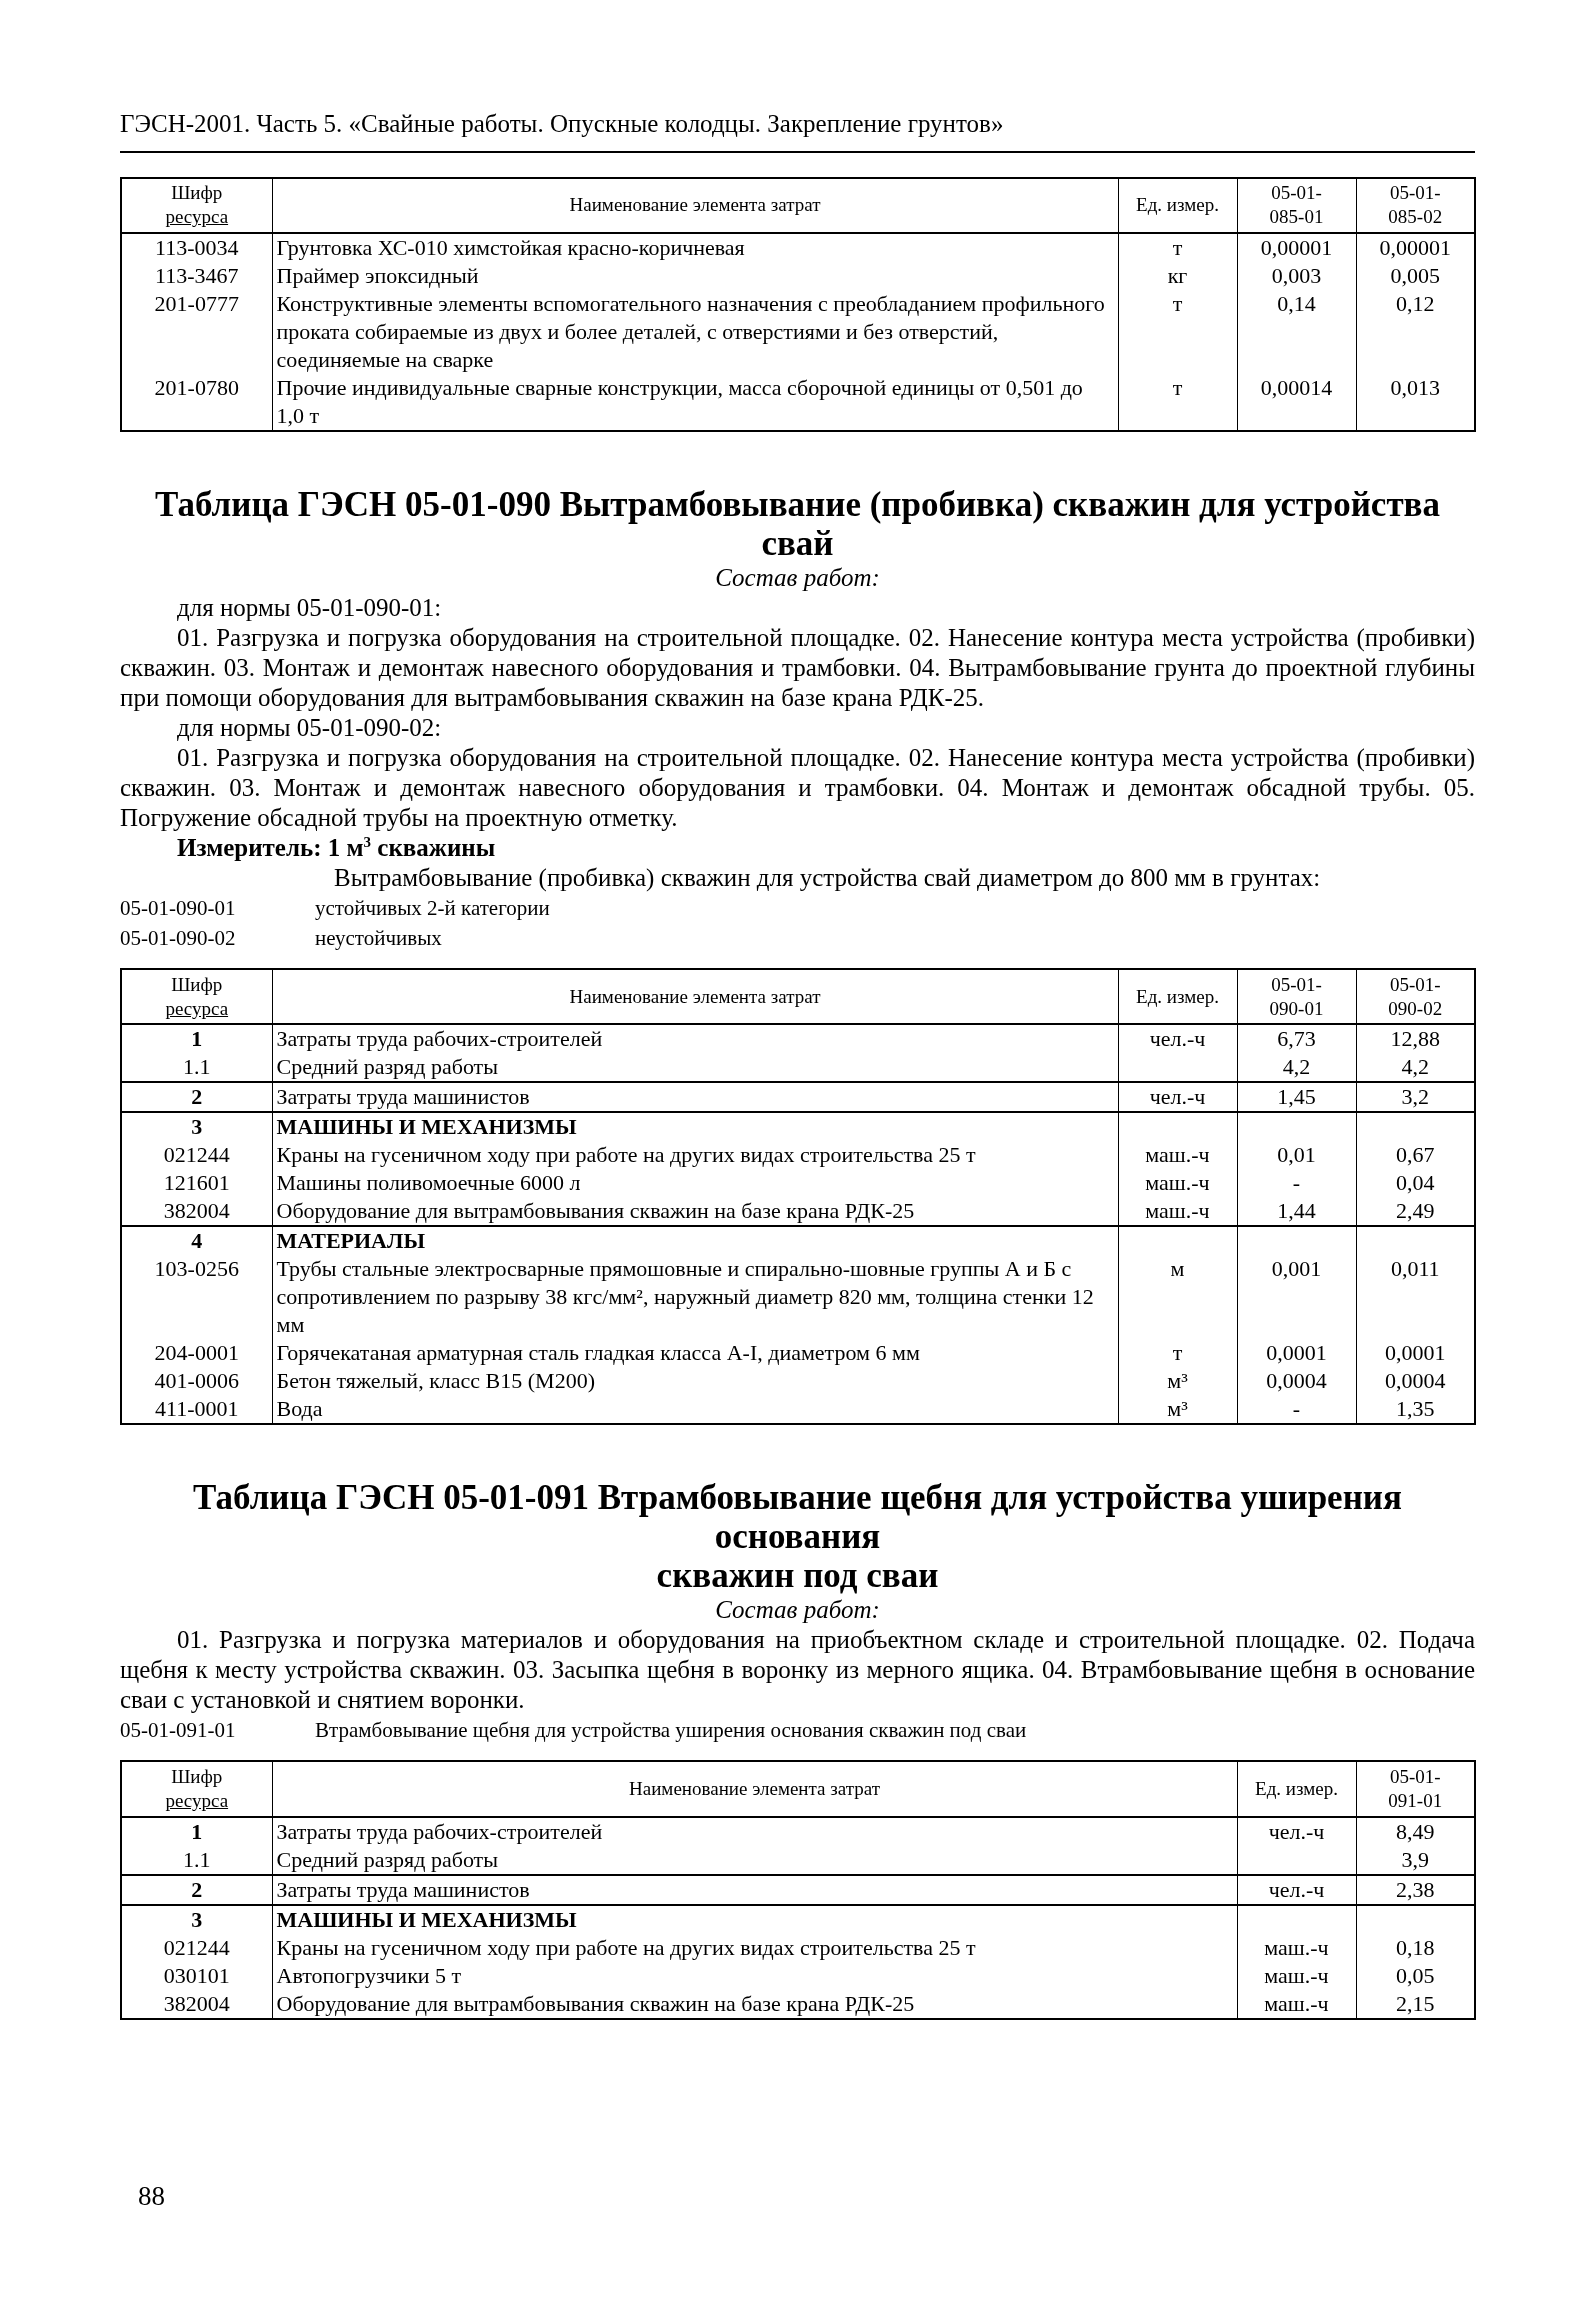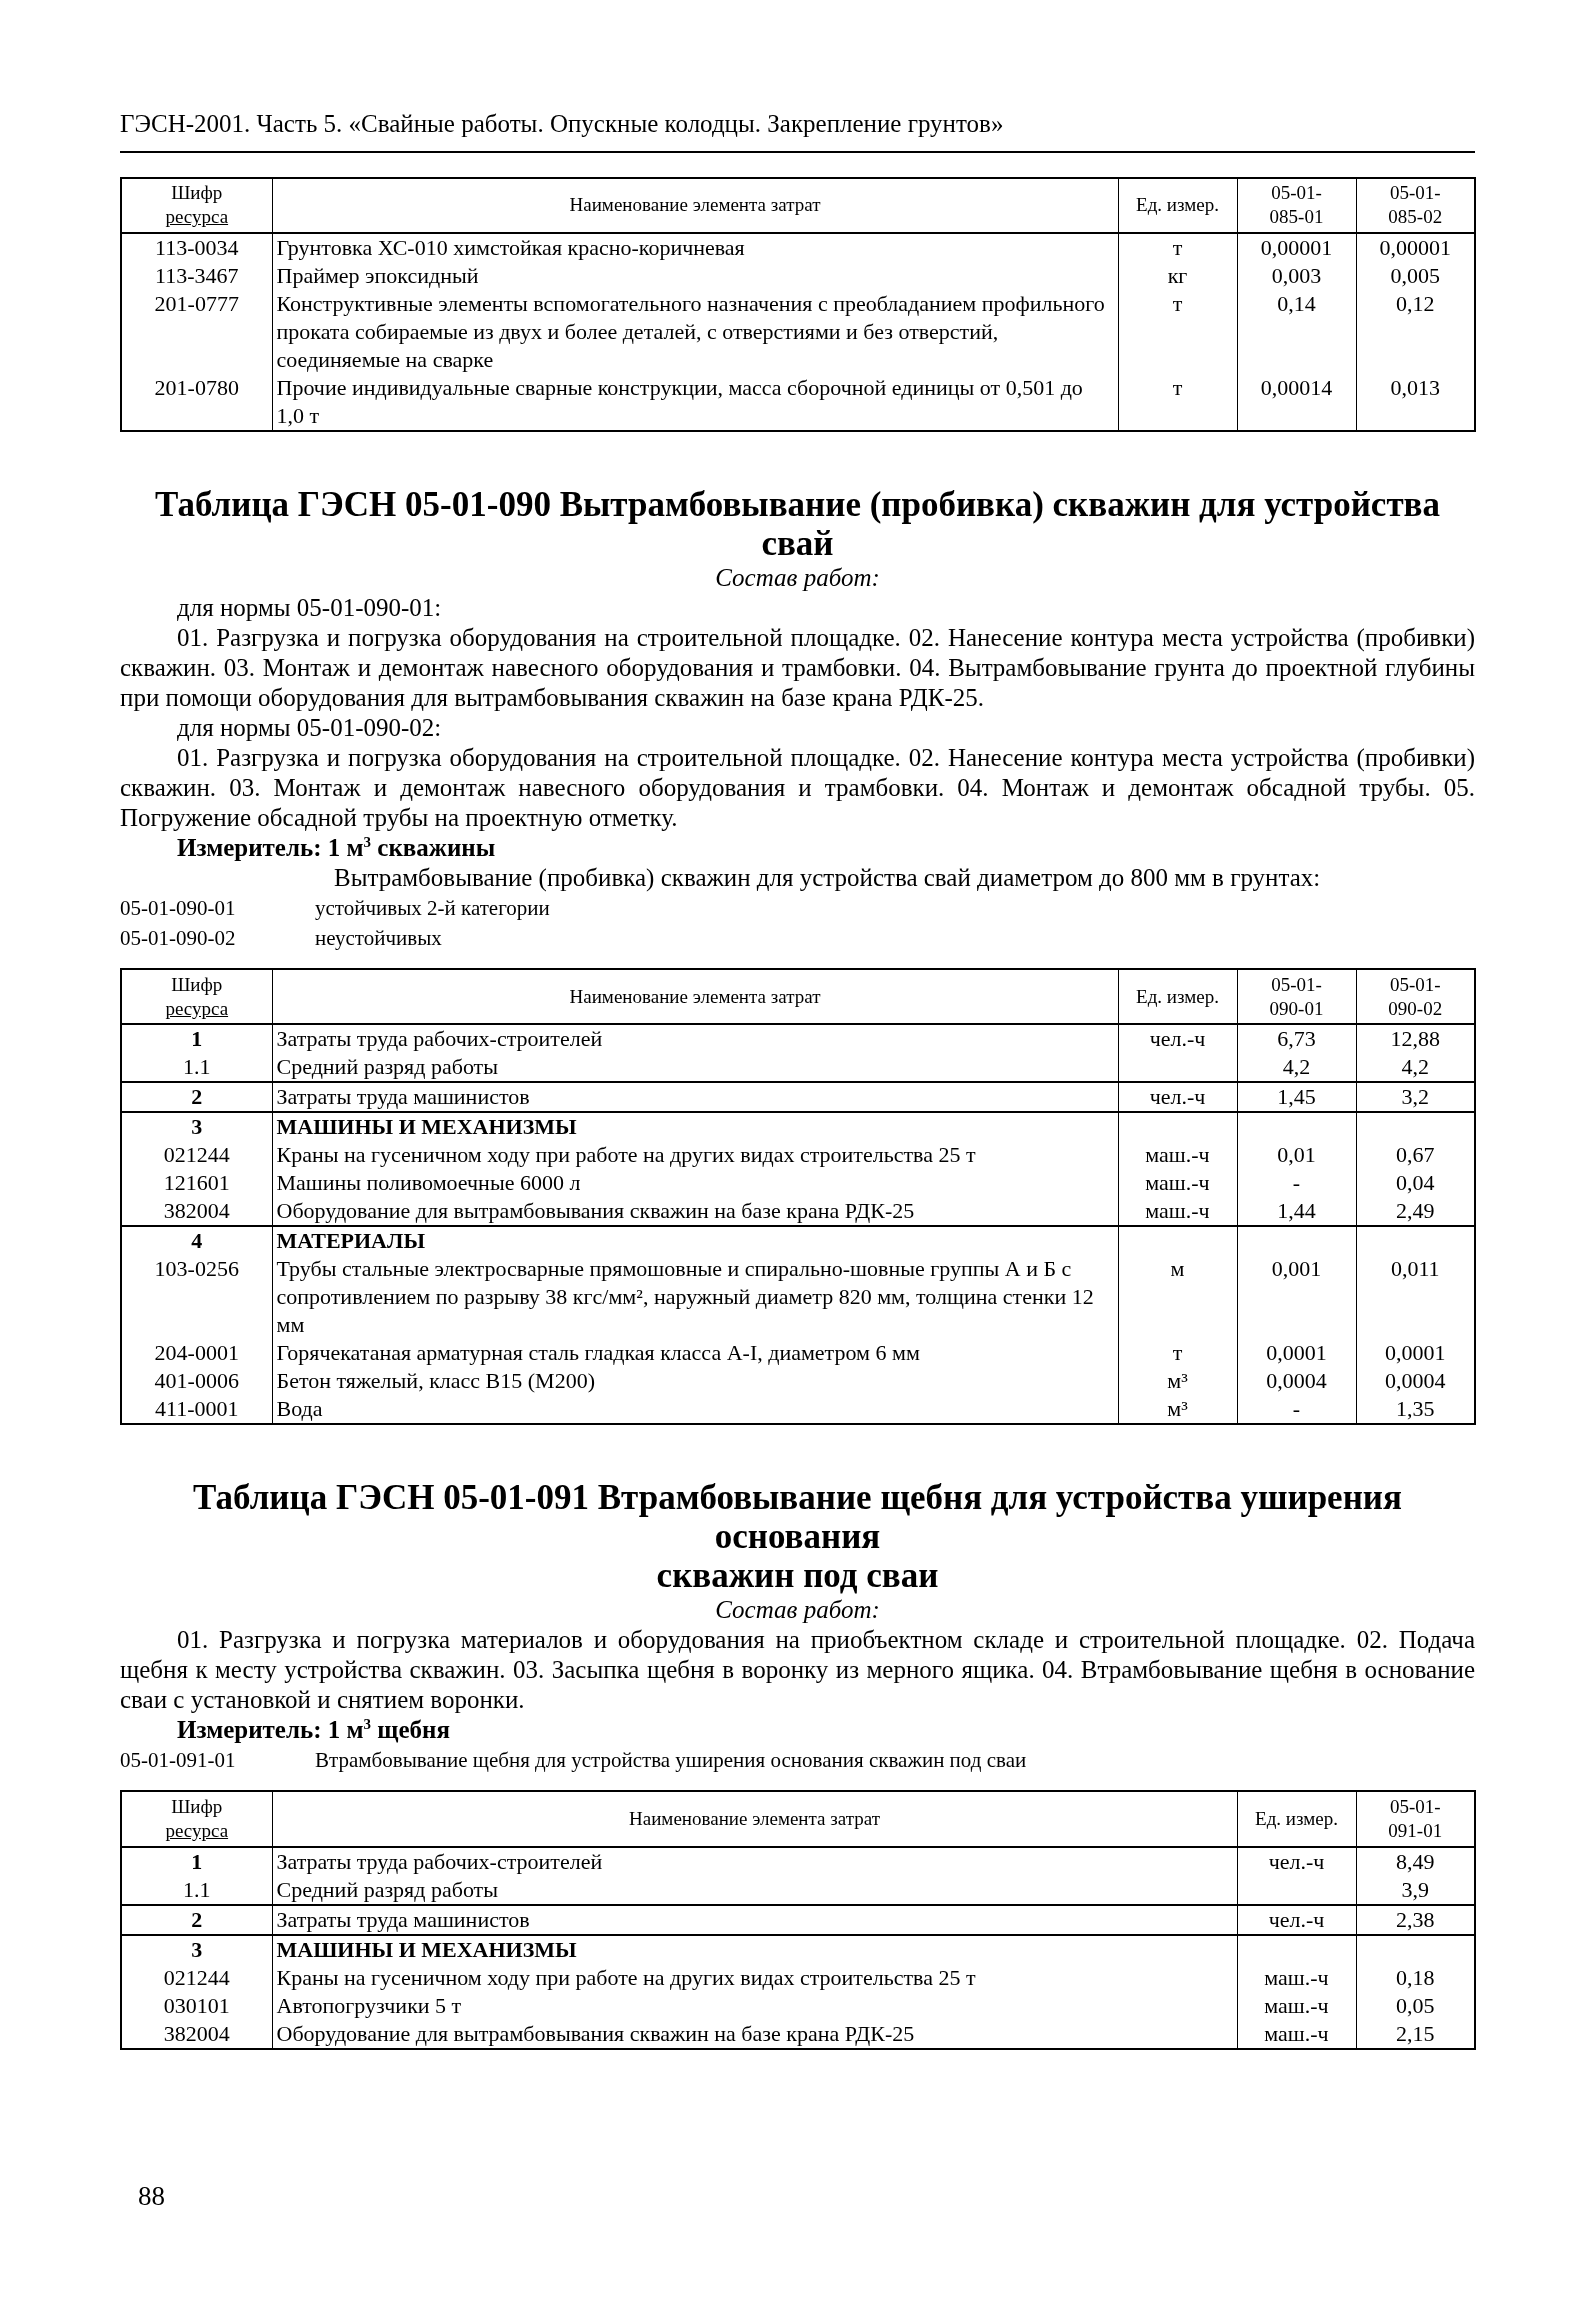--- a/index.html
+++ b/index.html
@@ -216,21 +216,20 @@
     </table>
   </div>
 
   <div style="margin-top:53px;">
     <div class="tbl-title">
       <div>Таблица ГЭСН 05-01-091 Втрамбовывание щебня для устройства уширения основания</div>
       <div>скважин под сваи</div>
     </div>
     <div class="sostav">Состав работ:</div>
     <p class="body">01. Разгрузка и погрузка материалов и оборудования на приобъектном складе и строительной площадке. 02. Подача щебня к месту устройства скважин. 03. Засыпка щебня в воронку из мерного ящика. 04. Втрамбовывание щебня в основание сваи с установкой и снятием воронки.</p>
-    <div class="measure"><span>Измеритель: 1 м</span><sup>3</sup><span> щебня</span></div>
     <div class="variant">
       <span class="vc">05-01-091-01</span>
       <span>Втрамбовывание щебня для устройства уширения основания скважин под сваи</span>
     </div>
 
     <table class="norm" style="margin-top:15px;">
       <colgroup>
           <col class="c1">
           <col>
           <col class="cu">

